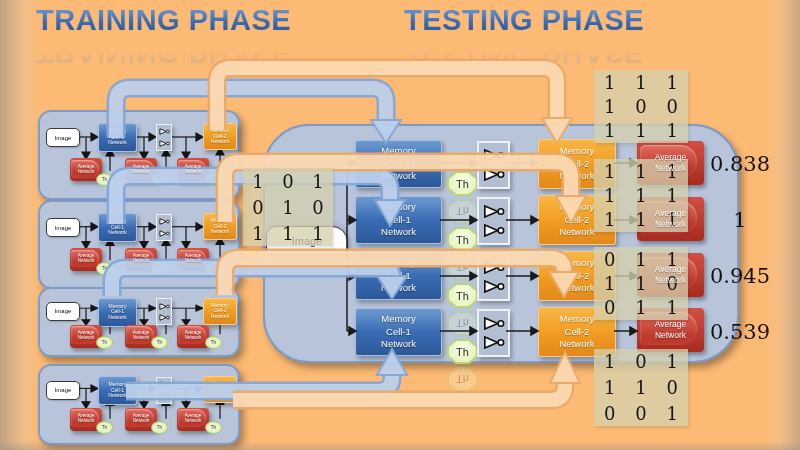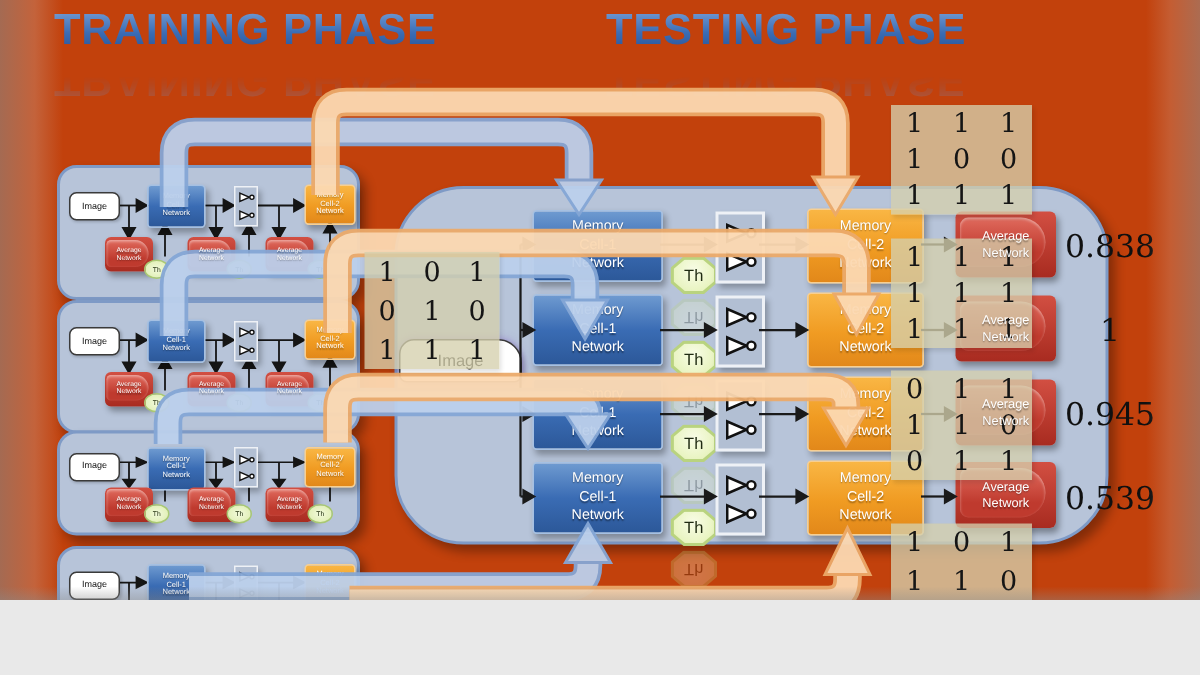--- a/index.html
+++ b/index.html
@@ -1,16 +1,16 @@
 <!DOCTYPE html>
 <html><head>
 <meta charset="utf-8">
 <style>
   html,body{margin:0;padding:0;background:#e9e9e9;}
-  #canvas{position:relative;width:800px;height:400px;background:#c2410c;overflow:hidden;
+  #canvas{position:relative;width:800px;height:450px;background:#fdba74;overflow:hidden;
           font-family:"Liberation Sans",sans-serif;}
   
   .shade{position:absolute;top:0;bottom:0;pointer-events:none;}
   .shade.left{left:0;width:42px;background:linear-gradient(to right,rgba(140,140,140,.55),rgba(200,200,200,.25) 55%,rgba(255,255,255,0));}
   .shade.right{right:0;width:36px;background:linear-gradient(to left,rgba(150,150,150,.5),rgba(205,205,205,.2) 55%,rgba(255,255,255,0));}
   .shade.bottom{left:0;right:0;top:auto;bottom:0;height:9px;background:linear-gradient(to top,rgba(140,140,140,.4),rgba(255,255,255,0));}
 
   
   .title{position:absolute;font-weight:bold;font-size:29px;letter-spacing:.5px;color:#3a6cb4;
          text-shadow:0 1px 1px rgba(255,255,255,.7),0 2px 2px rgba(60,90,140,.25);white-space:nowrap;}

